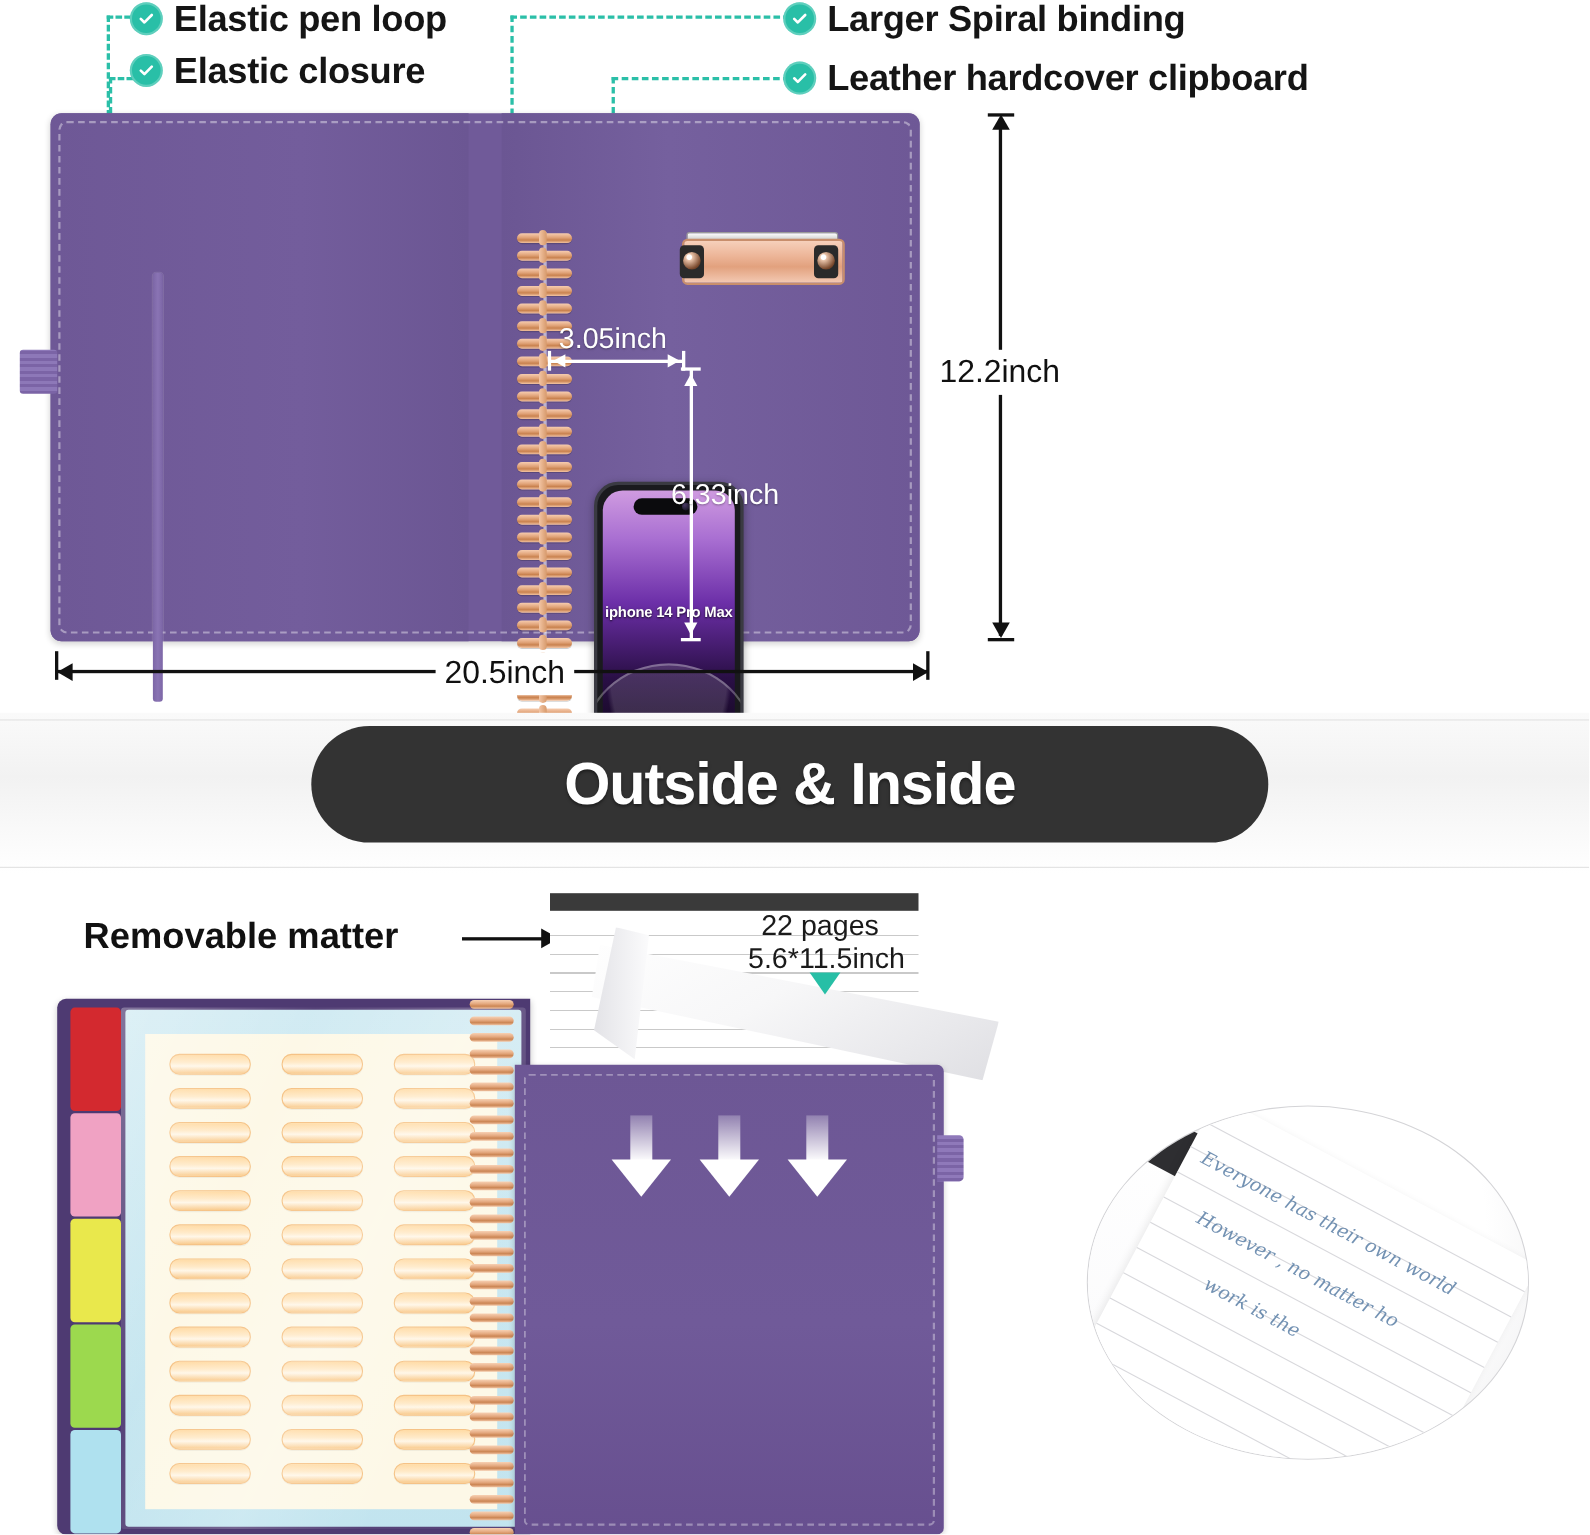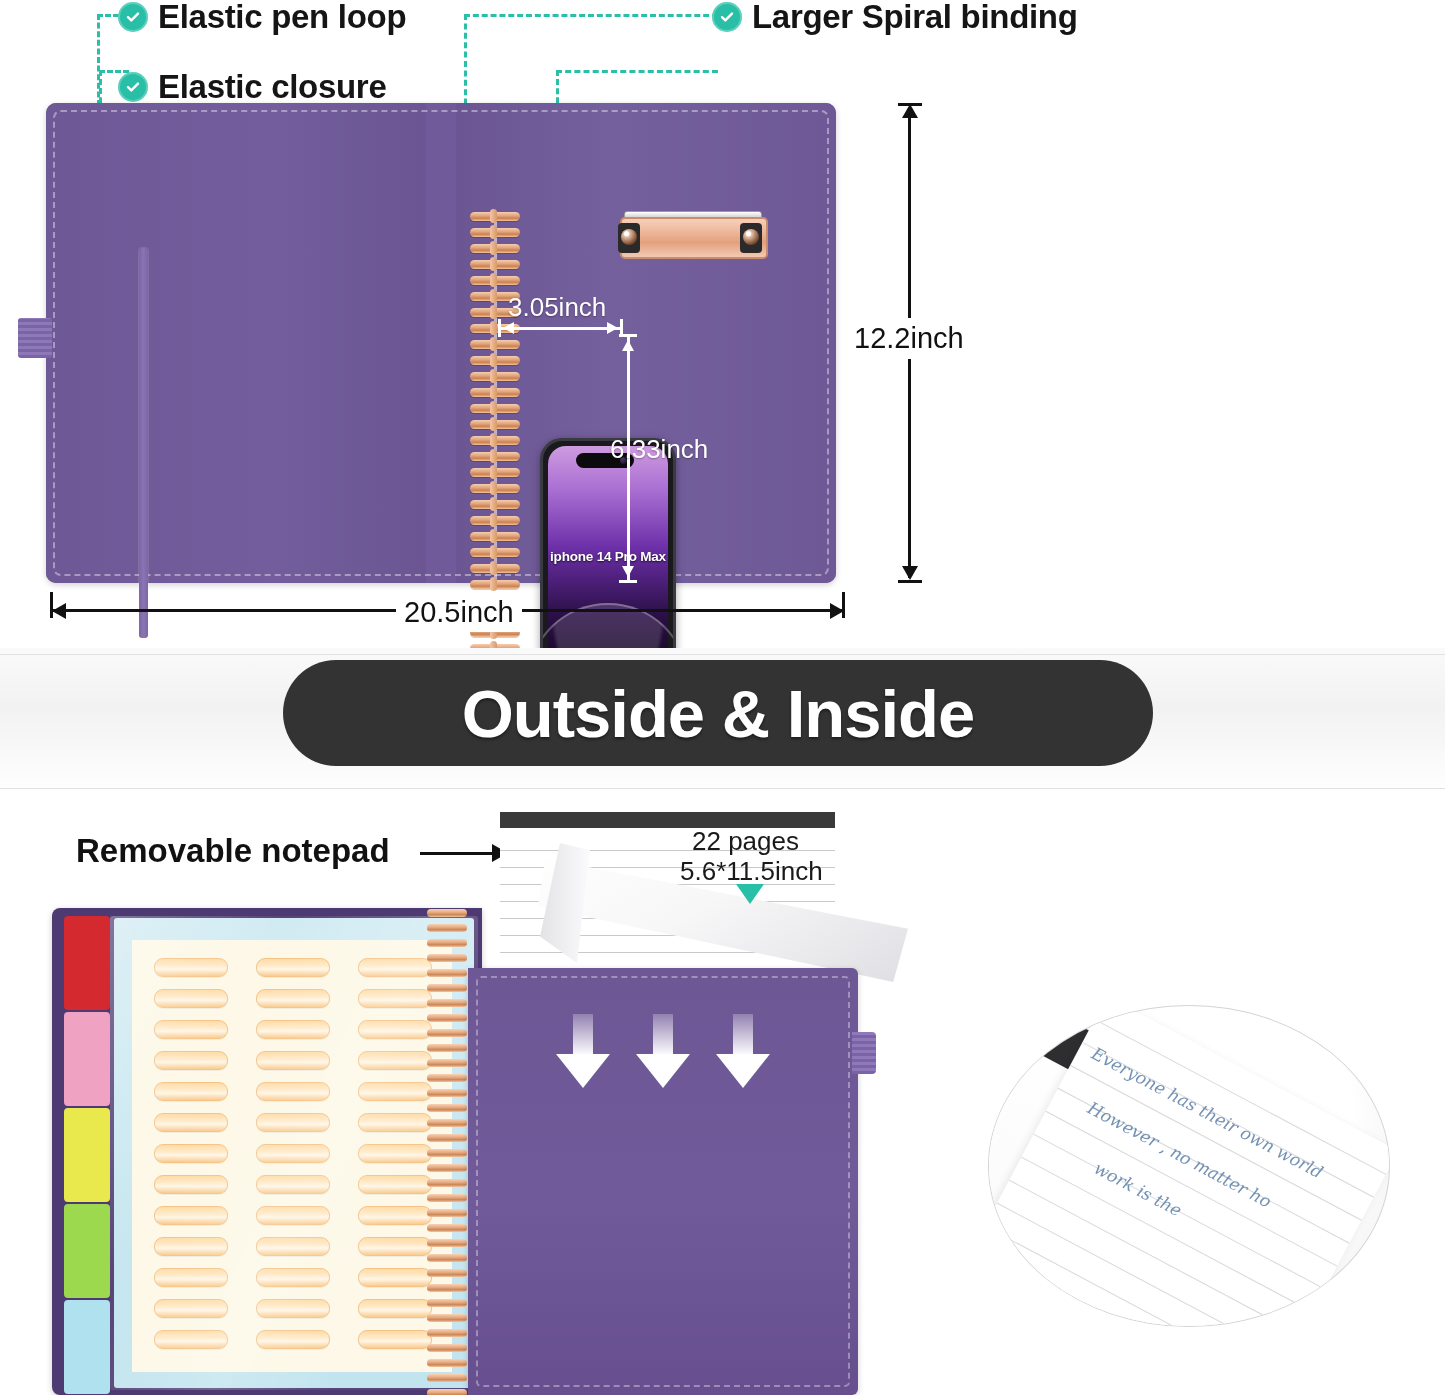--- a/index.html
+++ b/index.html
@@ -124,21 +124,21 @@
      border-left:10px solid transparent;border-right:10px solid transparent;border-top:16px solid #29c6f0;}
   #inset-label{position:absolute;left:0;right:0;top:340px;text-align:center;color:#111;
      font-size:30px;font-weight:700;}
 
   
   #band{position:absolute;left:0;top:648px;width:1445px;height:146px;
      background:linear-gradient(180deg,#fafafa 0%,#f2f2f2 40%,#ffffff 100%);}
   #band .hr{position:absolute;left:0;width:100%;height:1px;background:#e2e2e2;}
   #banner{position:absolute;left:283px;top:660px;width:870px;height:106px;border-radius:53px;
      background:#333333;display:flex;align-items:center;justify-content:center;}
-  #banner-text{color:#fff;font-size:67px;font-weight:700;letter-spacing:-1px;
+  #banner-text{color:#fff;font-size:54px;font-weight:700;letter-spacing:-1px;
      text-shadow:0 2px 3px rgba(0,0,0,.45);}
 
   
   #bottom-section{position:absolute;left:0;top:794px;width:1445px;height:601px;background:#fff;}
 
   #removable-label{position:absolute;left:76px;top:832px;font-size:33px;font-weight:700;color:#111;white-space:nowrap;}
   #removable-arrow{position:absolute;left:420px;top:852px;width:86px;height:3px;background:#111;}
   #removable-arrow:after{content:"";position:absolute;right:-2px;top:-8px;width:0;height:0;
      border-top:9px solid transparent;border-bottom:9px solid transparent;border-left:16px solid #111;}
 
@@ -227,38 +227,46 @@
 
     <div class="callout-row" style="left:118px;top:-2px;">
       <span class="check-badge">
         <svg width="18" height="18" viewBox="0 0 18 18">
             <path d="M4 9.2 L7.3 12.4 L14 5.6" fill="none" stroke="#ffffff" stroke-width="2.4" stroke-linecap="round" stroke-linejoin="round"></path>
           </svg>
       </span>
       <span class="callout-label nosel">Elastic pen loop</span>
     </div>
 
-    <div class="callout-row" style="left:118px;top:68px;">
+    <div class="callout-row" style="left:118px;top:45px;">
       <span class="check-badge">
         <svg width="18" height="18" viewBox="0 0 18 18">
             <path d="M4 9.2 L7.3 12.4 L14 5.6" fill="none" stroke="#ffffff" stroke-width="2.4" stroke-linecap="round" stroke-linejoin="round"></path>
           </svg>
       </span>
       <span class="callout-label nosel">Elastic closure</span>
     </div>
 
     <div class="callout-row" style="left:712px;top:-2px;">
       <span class="check-badge">
         <svg width="18" height="18" viewBox="0 0 18 18">
             <path d="M4 9.2 L7.3 12.4 L14 5.6" fill="none" stroke="#ffffff" stroke-width="2.4" stroke-linecap="round" stroke-linejoin="round"></path>
           </svg>
       </span>
       <span class="callout-label nosel">Larger Spiral binding</span>
     </div>
 
+    <div class="callout-row" style="left:712px;top:52px;">
+      <span class="check-badge">
+        <svg width="18" height="18" viewBox="0 0 18 18">
+            <path d="M4 9.2 L7.3 12.4 L14 5.6" fill="none" stroke="#ffffff" stroke-width="2.4" stroke-linecap="round" stroke-linejoin="round"></path>
+          </svg>
+      </span>
+      <span class="callout-label nosel">Leather hardcover clipboard</span>
+    </div>
 
     <div id="notebook">
       <div id="nb-left-cover"></div>
       <div id="nb-right-cover"></div>
       <div class="inner-stitch"></div>
       <div id="pen-loop"></div>
 
       <div id="spiral">
         <div id="spiral-spine"></div>
       <div class="coil" style="top: 0px;">
@@ -441,21 +449,21 @@
   <div id="band">
     <div class="hr" style="top:6px;"></div>
     <div class="hr" style="top:140px;"></div>
   </div>
   <div id="banner">
     <span id="banner-text" class="nosel">Outside &amp; Inside</span>
   </div>
 
   <div id="bottom-section"></div>
 
-  <div id="removable-label" class="nosel">Removable notepad</div>
+  <div id="removable-label" class="nosel">Removable matter</div>
   <div id="removable-arrow"></div>
 
   <div id="notepad">
     <div class="binder"></div>
     <div class="lines"></div>
   </div>
   <div id="curl"></div>
   <div id="curl2"></div>
   <div id="np-pages" class="nosel">22 pages</div>
   <div id="np-size" class="nosel">5.6*11.5inch</div>

